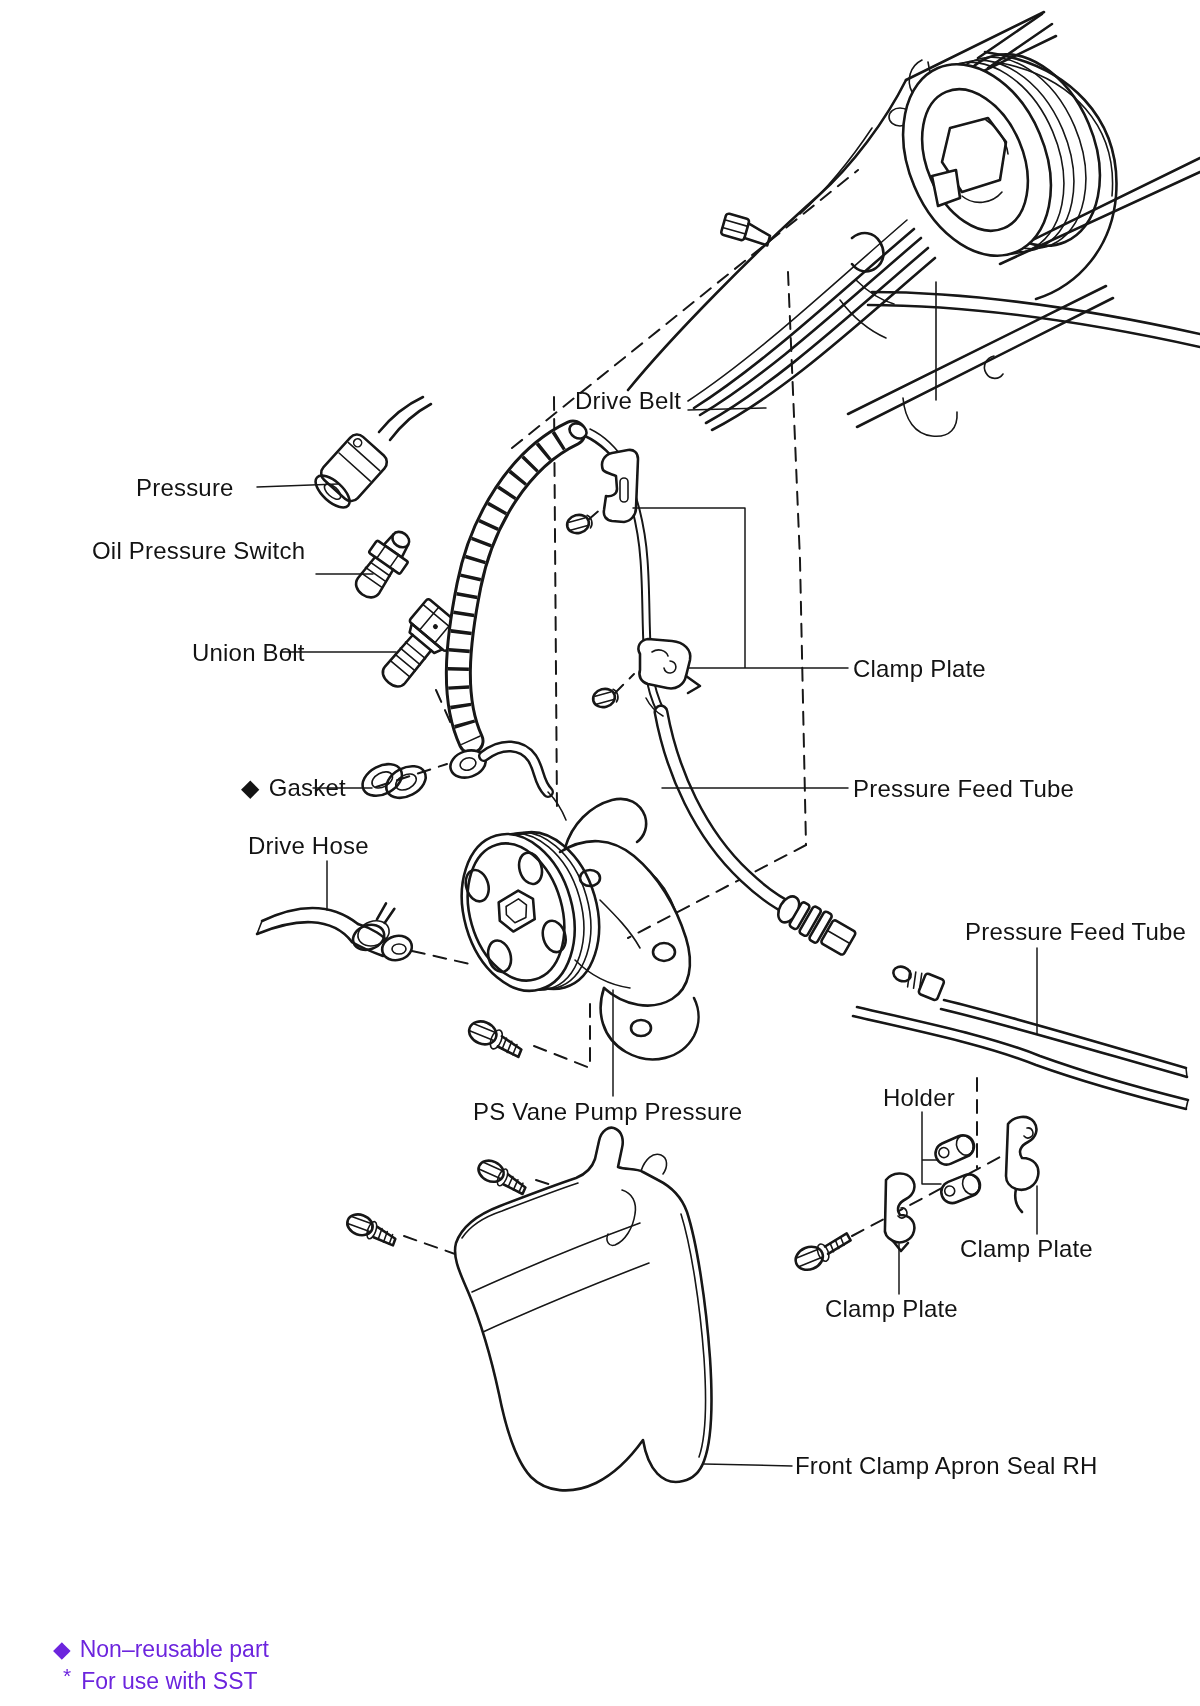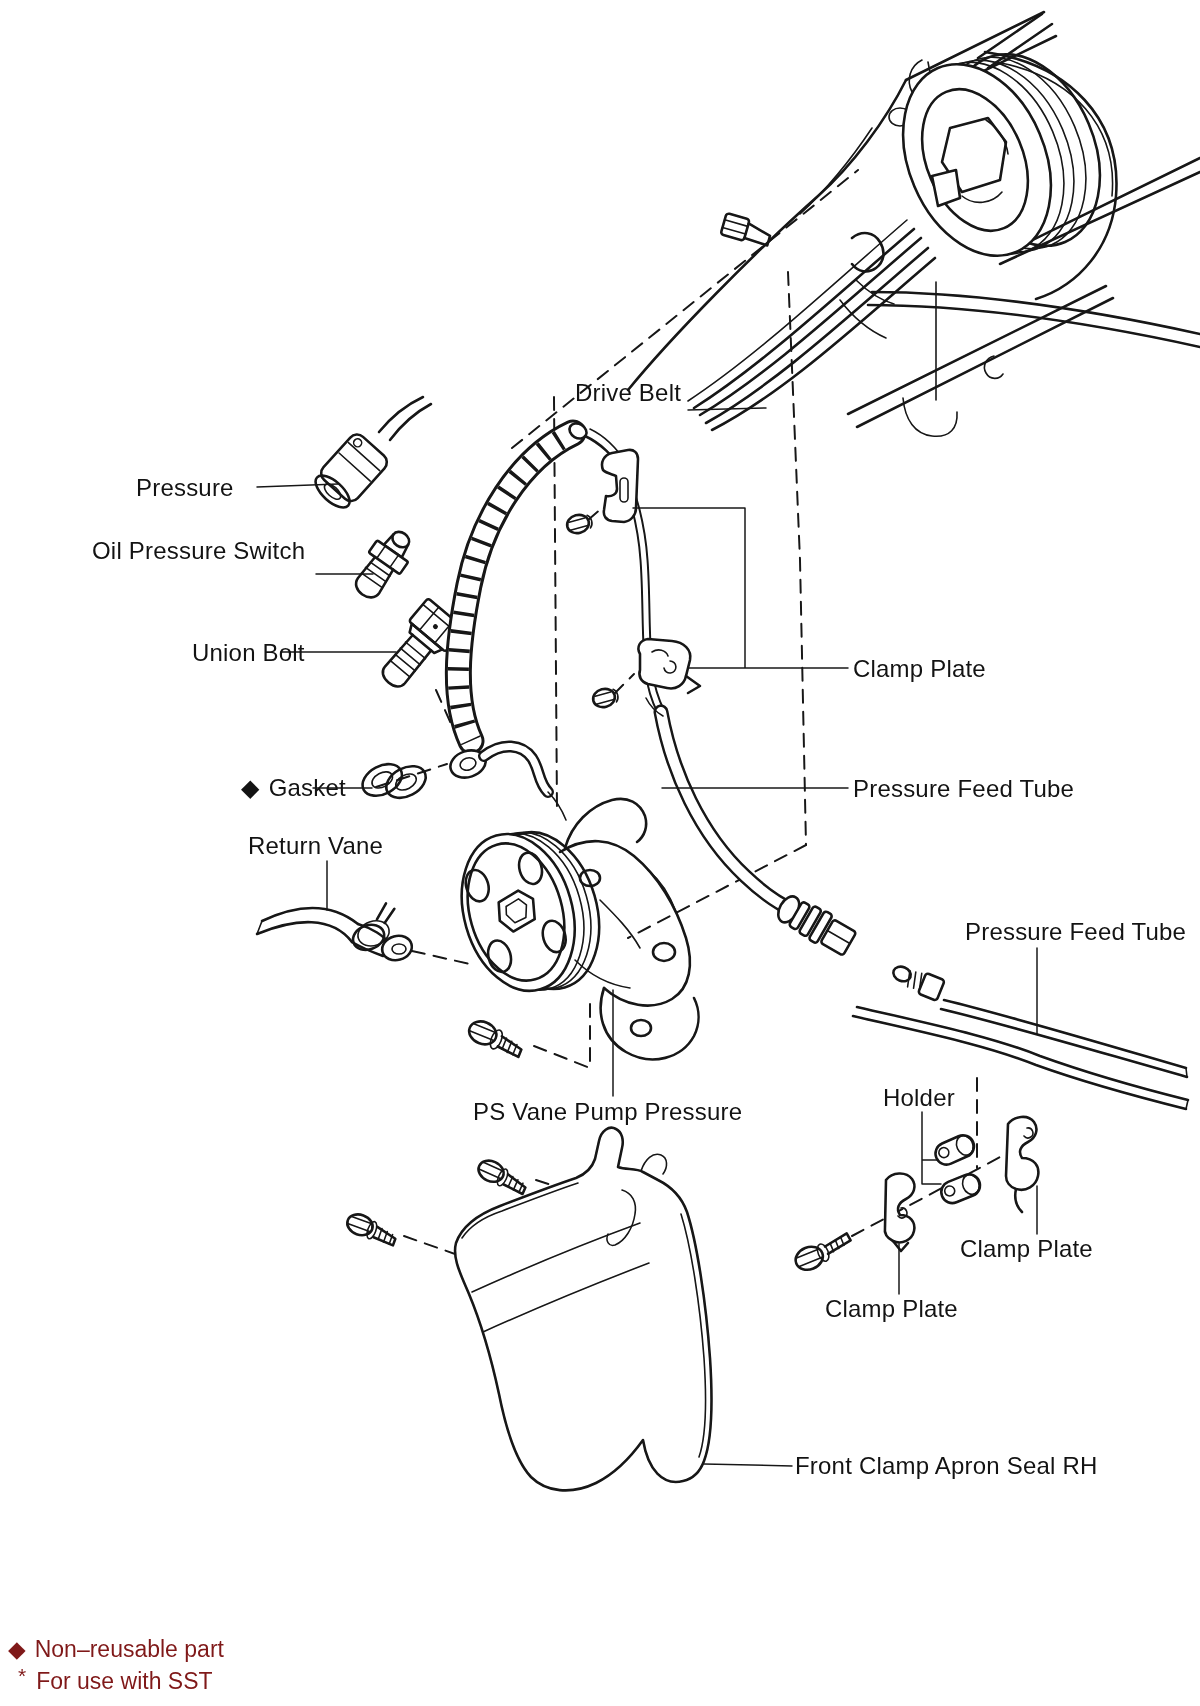--- a/index.html
+++ b/index.html
@@ -12,21 +12,21 @@
   .ln{fill:none;stroke:#1b1b1b;stroke-width:2.6;stroke-linecap:round;stroke-linejoin:round;}
   .thin{stroke-width:1.6;}
   .dash{stroke-width:2;stroke-dasharray:13 9;}
   .leader{stroke-width:1.5;}
   .wfill{fill:#ffffff;}
   .callout{
     position:absolute;font-size:24px;line-height:1.05;white-space:nowrap;
     color:#171717;letter-spacing:.2px;
   }
   .marker{display:inline-block;margin-right:9px;}
-  .legend-line{position:absolute;font-size:23px;white-space:nowrap;color:#7f1d1d;}
+  .legend-line{position:absolute;font-size:23px;white-space:nowrap;color:#6d28d9;margin-left:45px;}
   .legend-star{display:inline-block;position:relative;top:-6px;font-size:21px;margin-right:10px;margin-left:4px;}
 </style>
 </head>
 <body>
 
 <div class="page">
 
 <svg width="1200" height="1706" viewBox="0 0 1200 1706">
 
   <g>
@@ -324,26 +324,26 @@
     <path class="ln leader" d="M662,788 L848,788"></path>
     <path class="ln leader" d="M1037,948 L1037,1034"></path>
     <path class="ln leader" d="M922,1112 L922,1184 M922,1160 L937,1160 M922,1184 L941,1184"></path>
     <path class="ln leader" d="M1037,1186 L1037,1234"></path>
     <path class="ln leader" d="M899,1244 L899,1294"></path>
     <path class="ln leader" d="M613,990 L613,1096"></path>
     <path class="ln leader" d="M704,1464 L792,1466"></path>
   </g>
 </svg>
 
-  <div class="callout" style="left:575px;top:380px;"><span>Drive Belt</span></div>
+  <div class="callout" style="left:575px;top:388px;"><span>Drive Belt</span></div>
   <div class="callout" style="left:136px;top:475px;"><span>Pressure</span></div>
   <div class="callout" style="left:92px;top:538px;"><span>Oil Pressure Switch</span></div>
   <div class="callout" style="left:172px;top:640px;margin-left:20px;"><span>Union Bolt</span></div>
   <div class="callout" style="left:193px;top:775px;margin-left:48px;"><span class="marker">◆</span><span>Gasket</span></div>
-  <div class="callout" style="left:248px;top:833px;"><span>Return Vane</span></div>
+  <div class="callout" style="left:248px;top:833px;"><span>Drive Hose</span></div>
   <div class="callout" style="left:853px;top:656px;"><span>Clamp Plate</span></div>
   <div class="callout" style="left:853px;top:776px;"><span>Pressure Feed Tube</span></div>
   <div class="callout" style="left:965px;top:919px;"><span>Pressure Feed Tube</span></div>
   <div class="callout" style="left:883px;top:1085px;"><span>Holder</span></div>
   <div class="callout" style="left:960px;top:1236px;"><span>Clamp Plate</span></div>
   <div class="callout" style="left:825px;top:1296px;"><span>Clamp Plate</span></div>
   <div class="callout" style="left:473px;top:1099px;"><span>PS Vane Pump Pressure</span></div>
   <div class="callout" style="left:795px;top:1453px;"><span>Front Clamp Apron Seal RH</span></div>
 
   <div class="legend-line" style="left:8px;top:1636px;"><span class="marker">◆</span><span>Non–reusable part</span></div>

